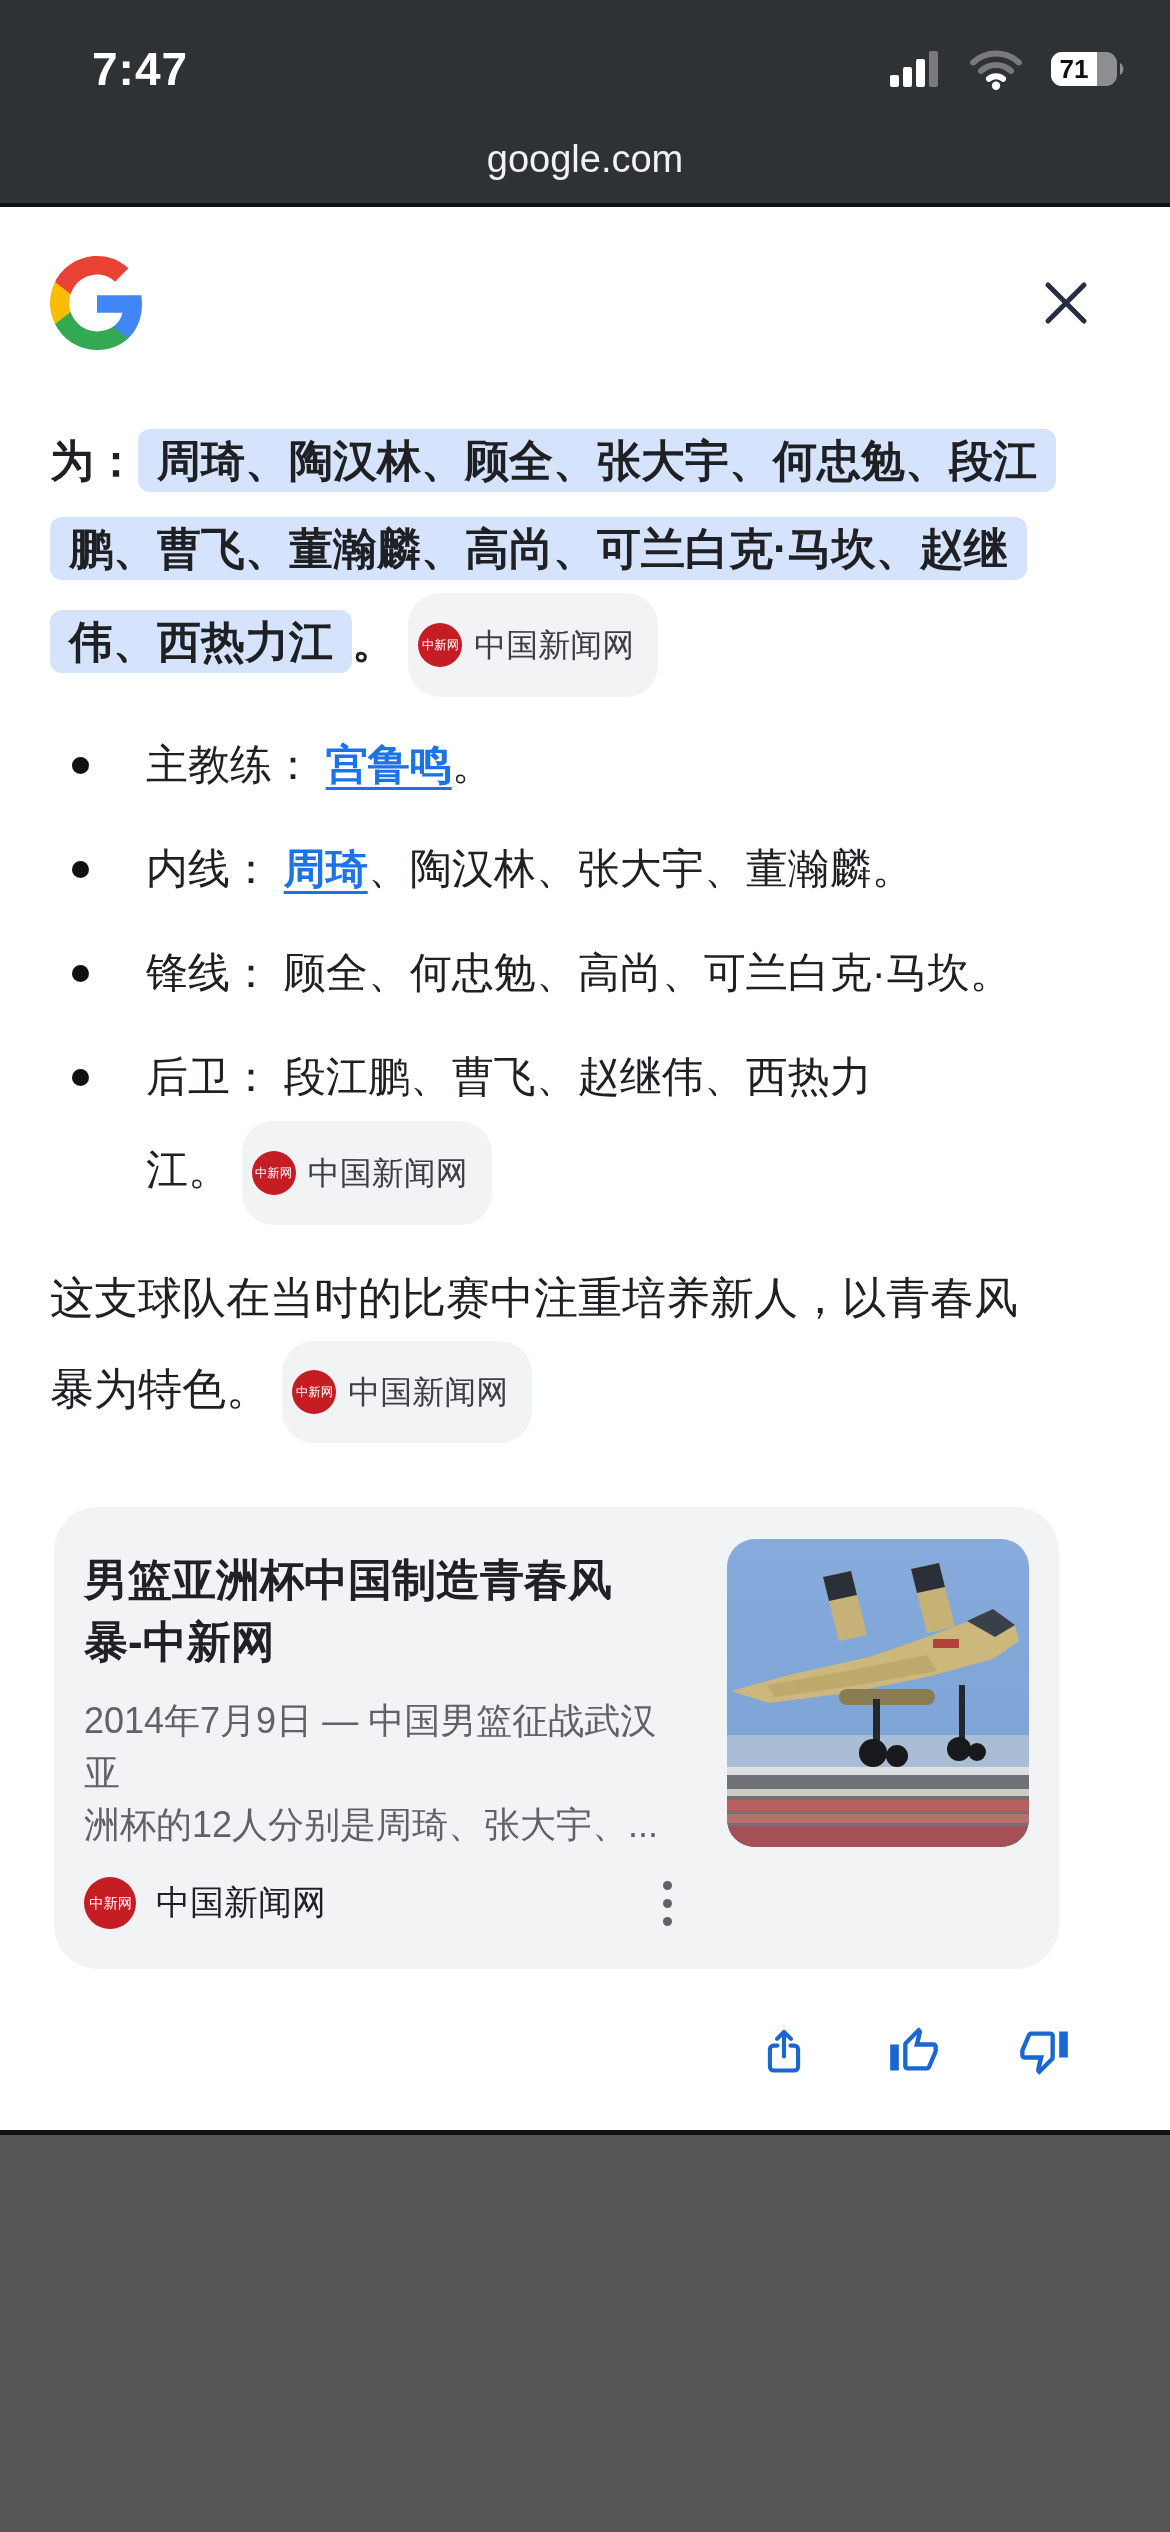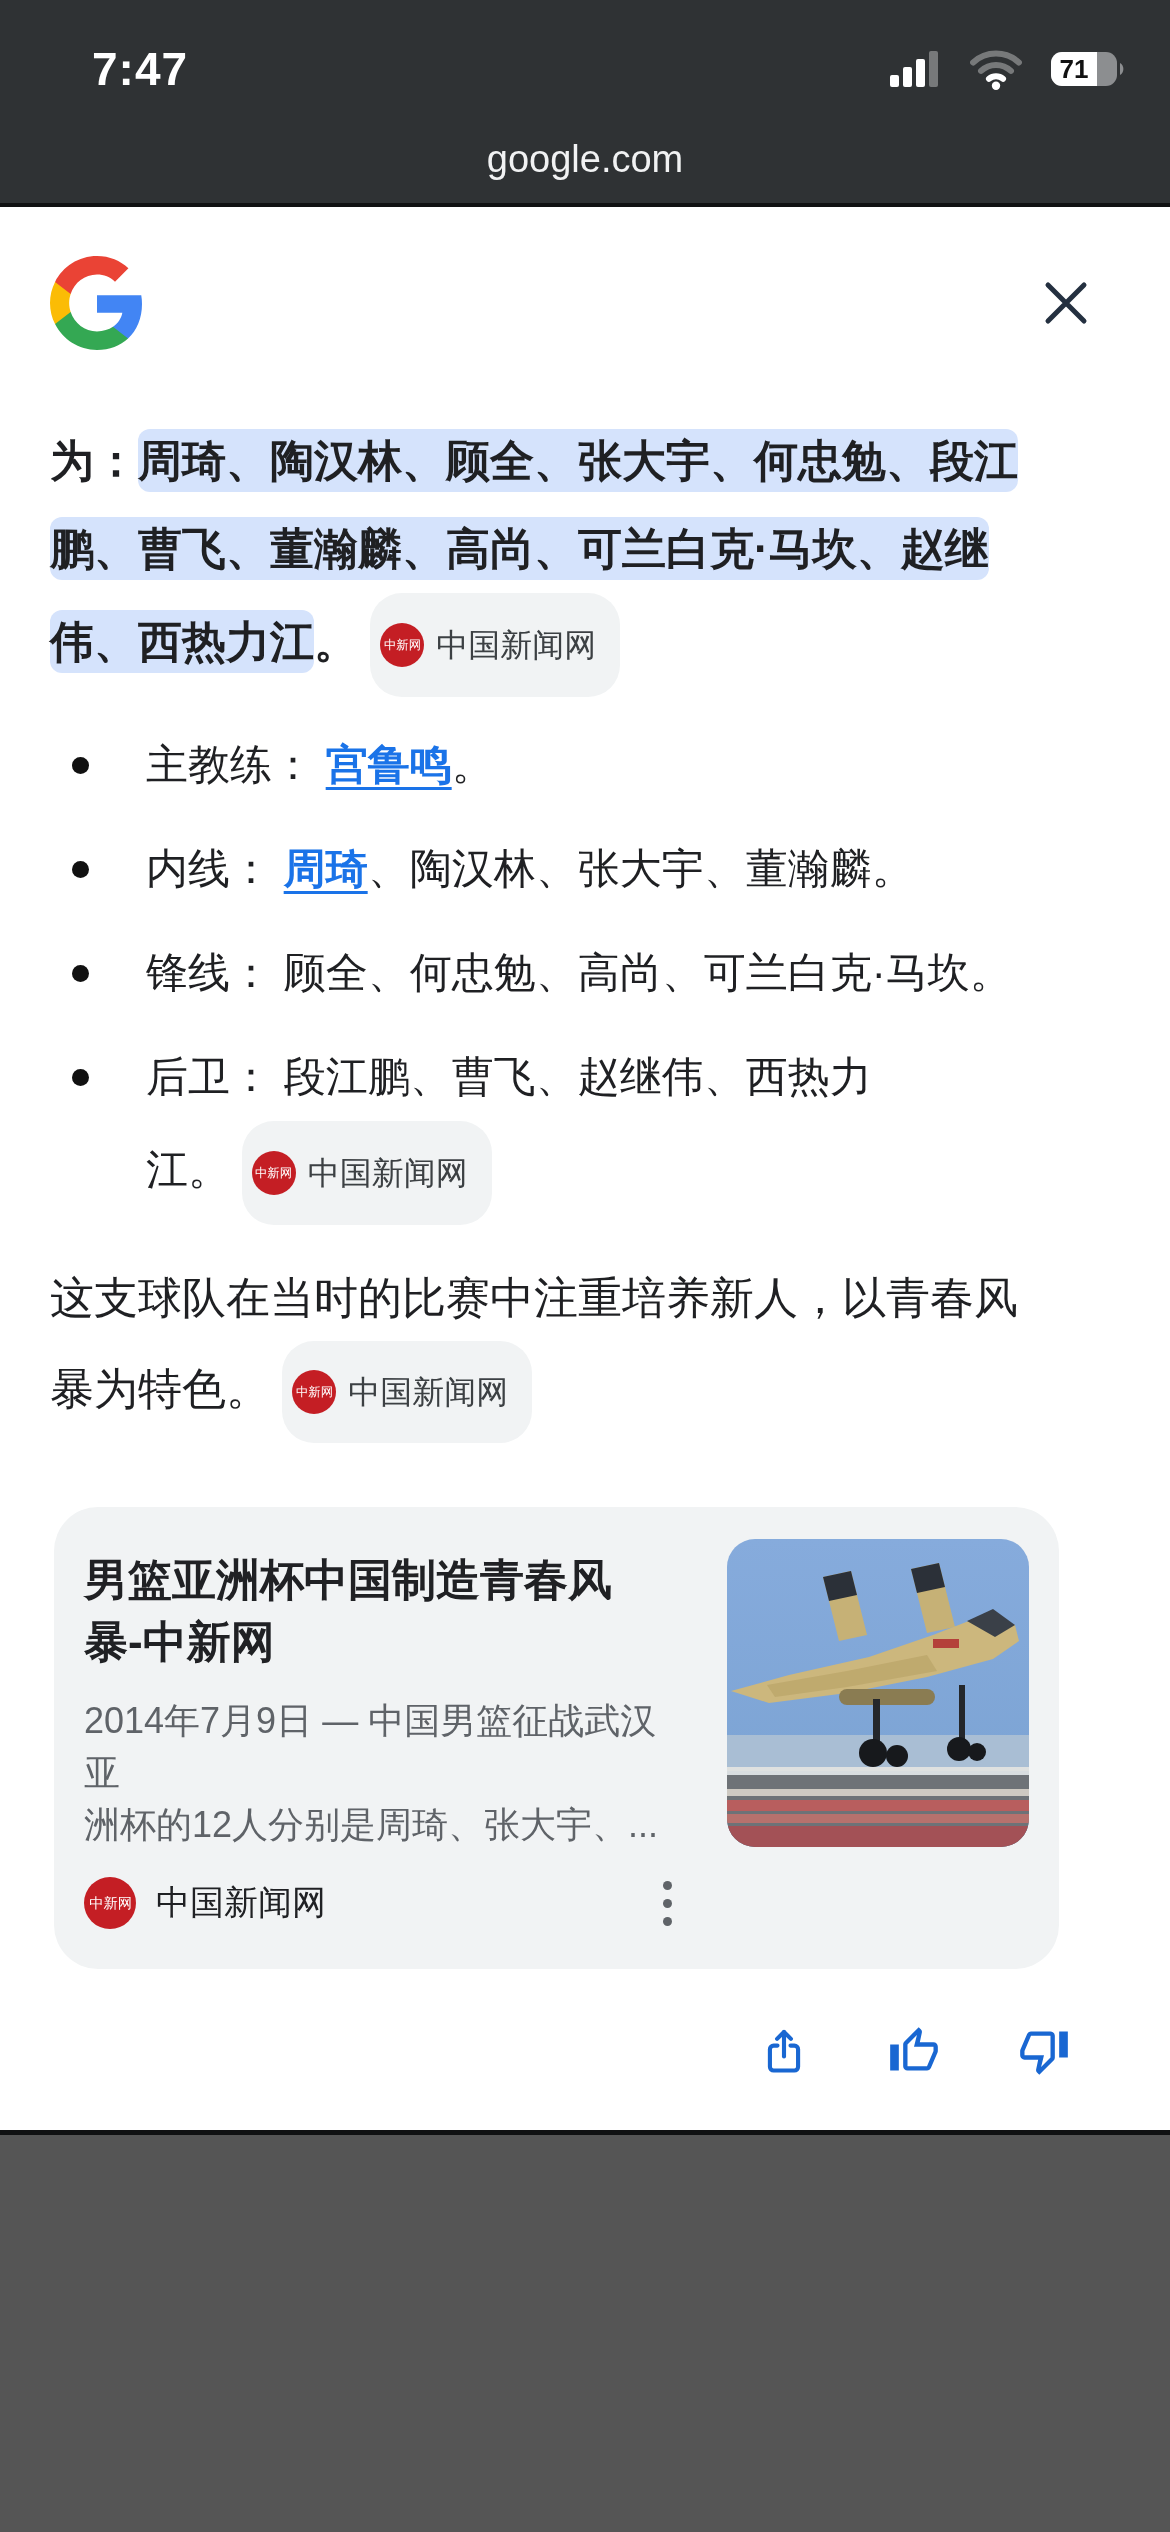--- a/index.html
+++ b/index.html
@@ -10,21 +10,21 @@
   .time{position:absolute;left:92px;top:42px;color:#fff;font-size:46px;font-weight:600;letter-spacing:1px;}
   .sticons{position:absolute;right:40px;top:48px;display:flex;align-items:center;gap:25px;}
   .url{position:absolute;left:0;right:0;bottom:22px;text-align:center;color:#f1f2f3;font-size:38px;}
   
   main{padding:0 50px;}
   .logo-row{margin-top:48px;height:96px;display:flex;align-items:center;justify-content:space-between;}
   .g-logo{width:94px;height:96px;}
   .close-btn{margin-right:26px;background:none;border:none;padding:0;cursor:pointer;line-height:0;}
   
   .answer{margin:66px 0 0 0;font-size:44px;line-height:88px;font-weight:600;color:#1f2023;}
-  .hl{background:#d5e3fc;border-radius:12px;padding:7px 0;-webkit-box-decoration-break:clone;box-decoration-break:clone;}
+  .hl{background:#d5e3fc;border-radius:12px;padding:7px 19px;-webkit-box-decoration-break:clone;box-decoration-break:clone;}
   .badge{display:inline-flex;align-items:center;gap:12px;background:#f1f3f4;border-radius:32px;
     padding:8px 24px 8px 10px;font-size:32px;font-weight:400;color:#3c4043;vertical-align:middle;white-space:nowrap;}
   .cns{display:inline-flex;align-items:center;justify-content:center;width:44px;height:44px;border-radius:50%;
     background:#c41e24;color:#fff;}
   .cns i{font-style:normal;font-size:13px;letter-spacing:0;transform:scale(.95);}
   .cns.big{width:52px;height:52px;}
   .cns.big i{font-size:15px;}
   
   .heading{margin:30px 0 0 0;font-size:43px;font-weight:700;line-height:56px;color:#1f2023;}
   ul.points{list-style:none;margin:24px 0 0 0;padding:0;}

